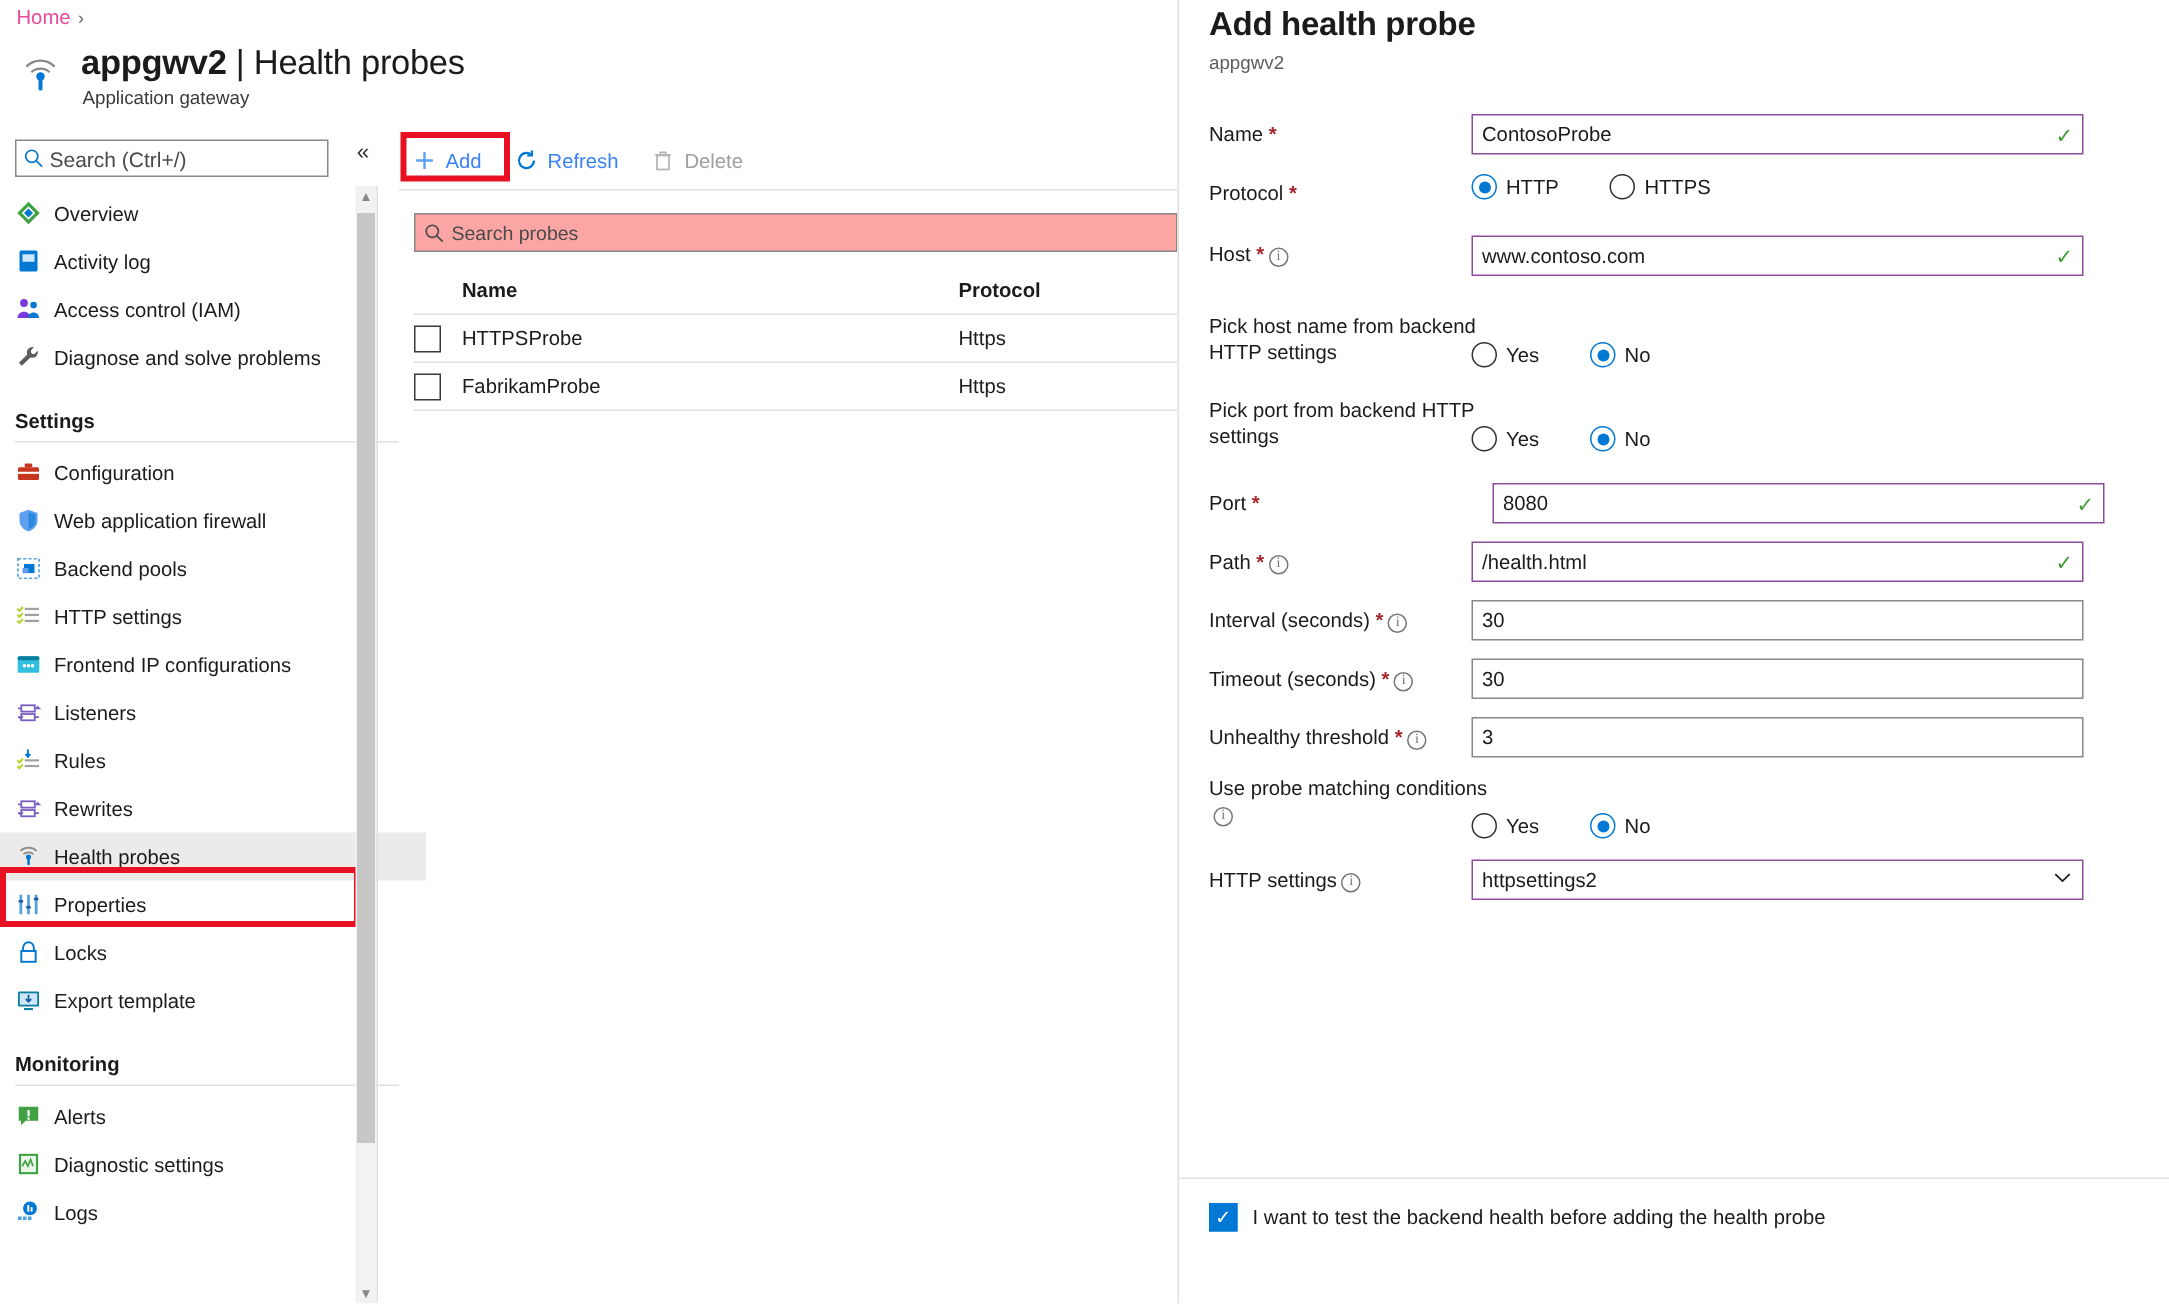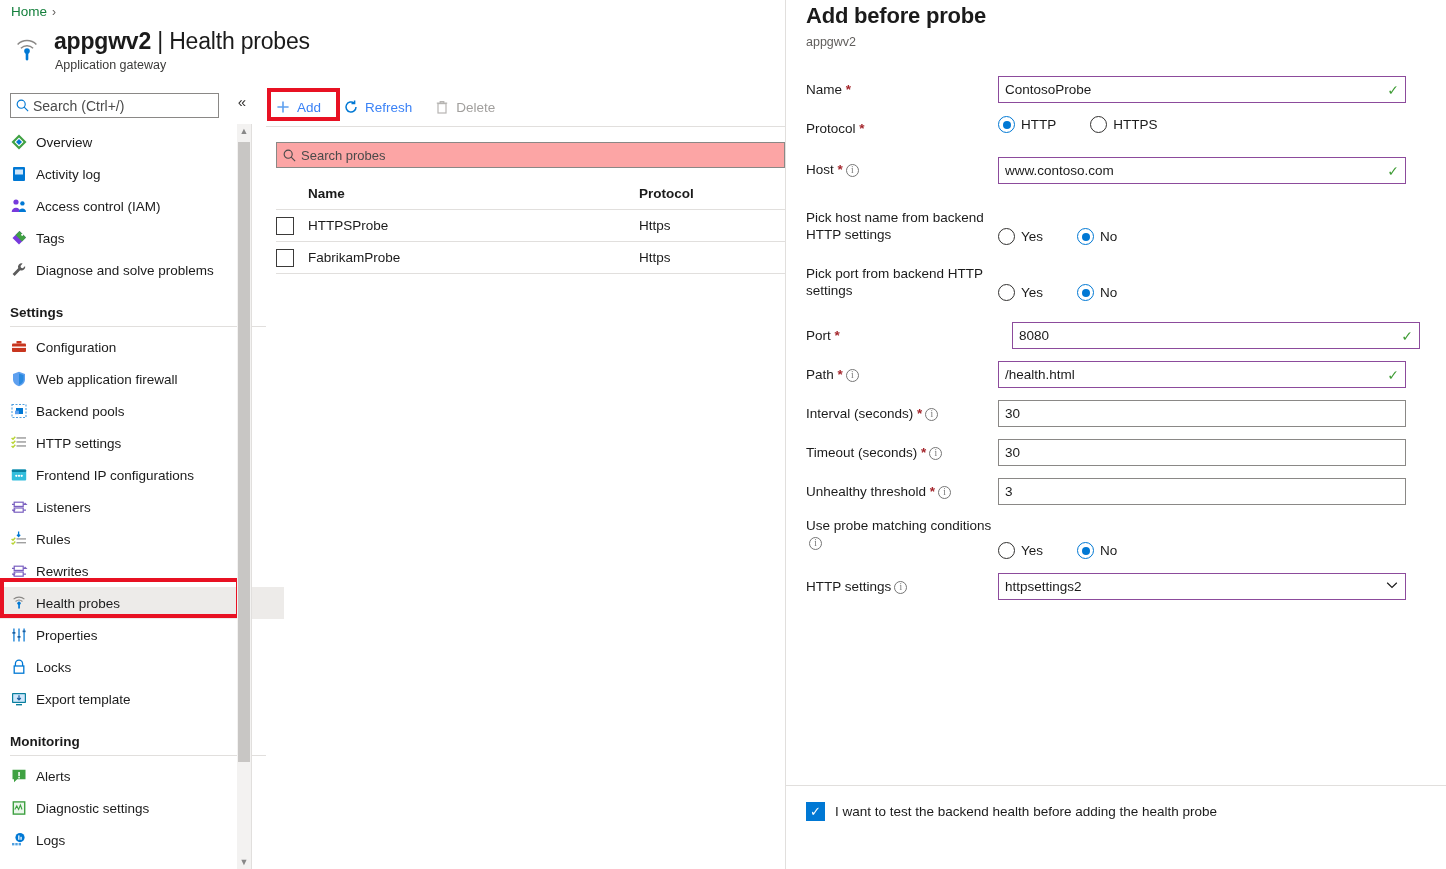--- a/index.html
+++ b/index.html
@@ -16,21 +16,21 @@
 
   
   #leftpane {
     position: absolute; left: 0; top: 0; width: 785px; height: 869px;
     background: #fff; overflow: hidden;
   }
   .breadcrumb {
     position: absolute; left: 11px; top: 4px;
     font-size: 13.5px; color: #015cda;
   }
-  .breadcrumb .crumb { color: #15803d; }
+  .breadcrumb .crumb { color: #ec4899; }
   .breadcrumb .sep { color: #605e5c; margin-left: 5px; font-size: 12px; }
 
   .res-header { position: absolute; left: 10px; top: 28px; width: 500px; height: 55px; }
   .res-icon { position: absolute; left: 2px; top: 8px; width: 30px; height: 30px; }
   .res-title {
     position: absolute; left: 44px; top: 0px;
     font-size: 23px; font-weight: 600; color: #1b1b1b;
     letter-spacing: -0.2px; white-space: nowrap;
   }
   .res-title .sepbar { font-weight: 300; color: #1b1b1b; }
@@ -167,21 +167,21 @@
     position: absolute; left: 20px; width: 190px;
     font-size: 13.5px; color: #1b1b1b; line-height: 17px;
   }
   .req { color: #a4262c; font-weight: 700; }
   .info {
     display: inline-block; width: 13px; height: 13px; border-radius: 50%;
     border: 1px solid #767676; color: #767676; font-size: 9.5px;
     text-align: center; line-height: 11px; vertical-align: 1px;
     margin-left: 3px; font-family: "Liberation Serif", serif;
   }
-  .fctl { position: absolute; left: 212px; }
+  .fctl { position: absolute; left: 195px; }
   .txtin {
     width: 408px; height: 27px; background: #fff;
     display: flex; align-items: center; padding: 0 6px;
     font-size: 13.5px; color: #1b1b1b;
   }
   .txtin.valid { border: 1px solid #8c4b9c; }
   .txtin.plain { border: 1px solid #8a8886; }
   .txtin .val { flex: 1 1 auto; }
   .chk-ok { color: #3f9c35; font-size: 14px; margin-left: 6px; }
   .caret-dn { color: #1b1b1b; font-size: 13px; margin-left: 6px; }
@@ -282,30 +282,20 @@
           <svg viewBox="0 0 18 18" width="18" height="18">
             <circle cx="6" cy="5" r="2.6" fill="#773adc"></circle>
             <path d="M1.7 15c0-2.6 1.9-4.2 4.3-4.2S10.3 12.4 10.3 15z" fill="#773adc"></path>
             <circle cx="12.4" cy="6.4" r="2.2" fill="#0078d4"></circle>
             <path d="M8.8 15c0-2.2 1.6-3.6 3.6-3.6s3.6 1.4 3.6 3.6z" fill="#0078d4"></path>
           </svg>
         </span>
         <span class="lbl">Access control (IAM)</span>
       </div>
 
-      <div class="nav-item">
-        <span class="ico">
-          <svg viewBox="0 0 18 18" width="18" height="18">
-            <path d="M9.5 2 16 8.5 9 15.5 2.5 9z" fill="#773adc"></path>
-            <path d="M9.5 2 16 8.5 12 12.5 5.5 6z" fill="#3fa142"></path>
-            <circle cx="12.2" cy="5.8" r="1.1" fill="#fff"></circle>
-          </svg>
-        </span>
-        <span class="lbl">Tags</span>
-      </div>
 
       <div class="nav-item">
         <span class="ico">
           <svg viewBox="0 0 18 18" width="18" height="18">
             <path d="M12.6 2.4a3.7 3.7 0 0 0-4.4 4.9L2.6 12.9l2 2 5.6-5.6a3.7 3.7 0 0 0 4.9-4.4l-2.3 2.3-1.8-.5-.5-1.8z" fill="#5c5c5c"></path>
           </svg>
         </span>
         <span class="lbl">Diagnose and solve problems</span>
       </div>
 
@@ -568,21 +558,21 @@
         </div>
         <div class="col-name">FabrikamProbe</div>
         <div class="col-proto">Https</div>
       </div>
     </div>
 
   </div>
 
   <div id="blade">
 
-    <div class="blade-title">Add before probe</div>
+    <div class="blade-title">Add health probe</div>
     <div class="blade-sub">appgwv2</div>
 
     <div id="form">
 
       <div class="frow" style="height:40px;">
         <div class="flabel" style="top:5px;">
           <span>Name</span><span class="req"> *</span>
         </div>
         <div class="fctl" style="top:0;">
           <div class="txtin valid">

